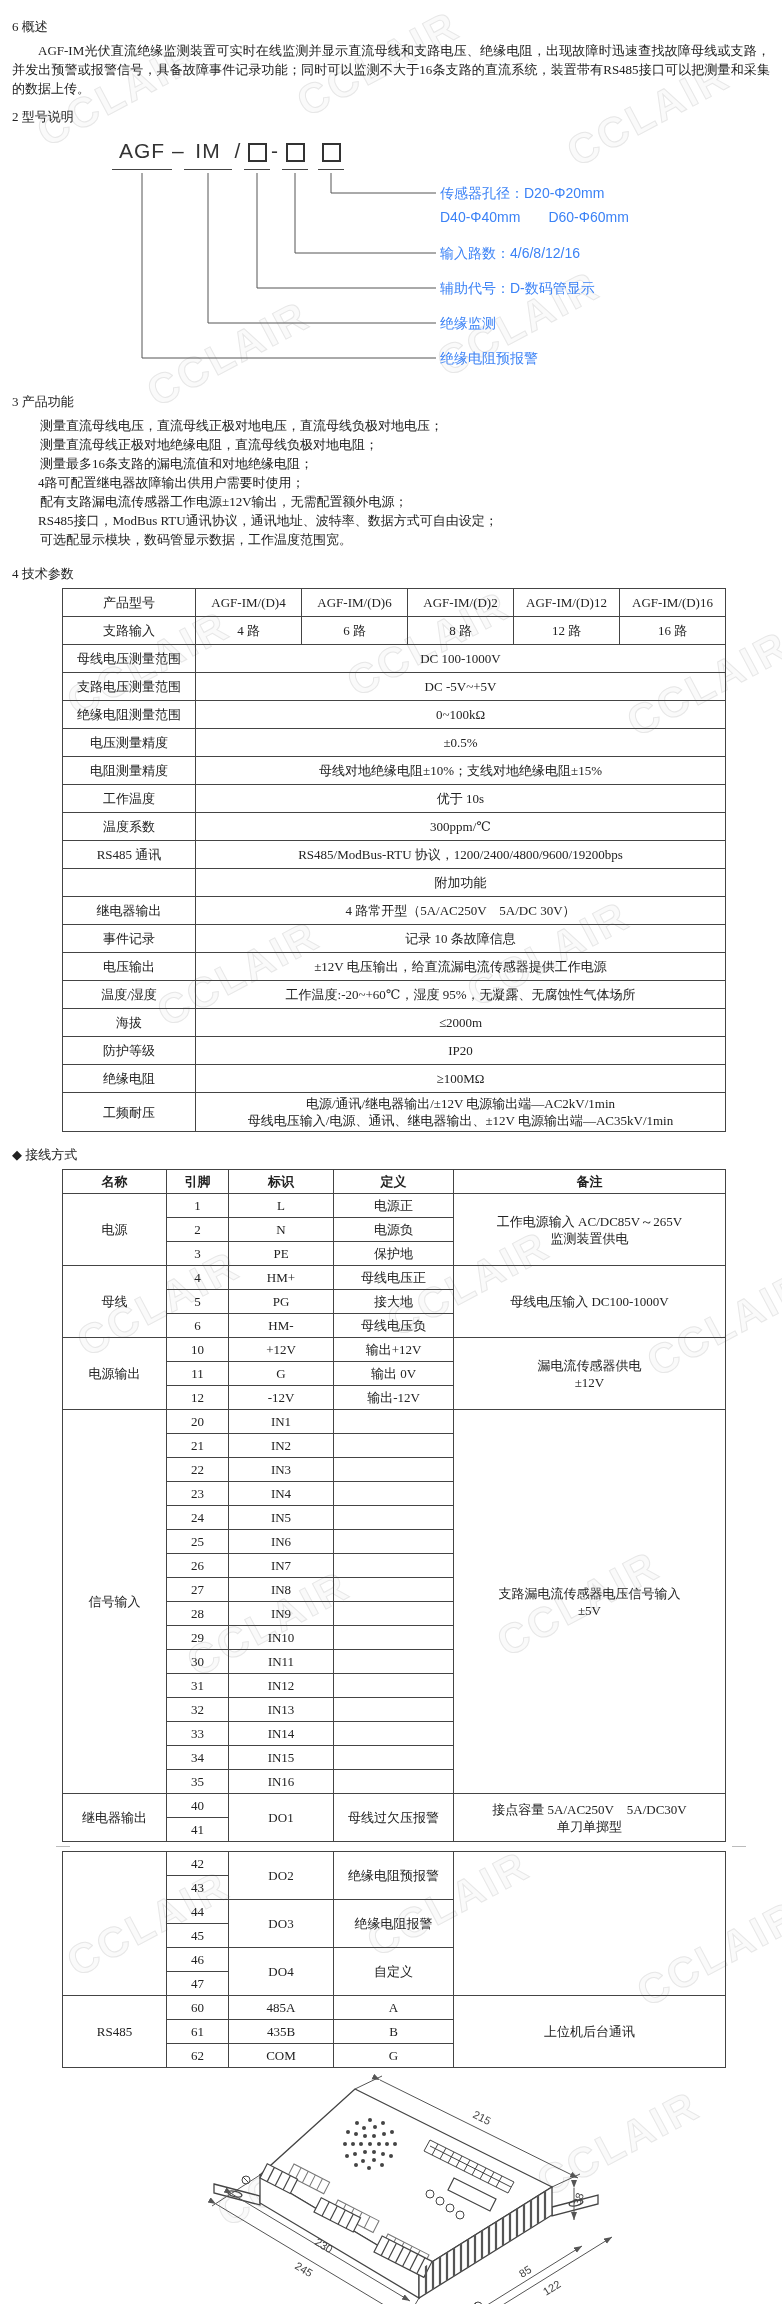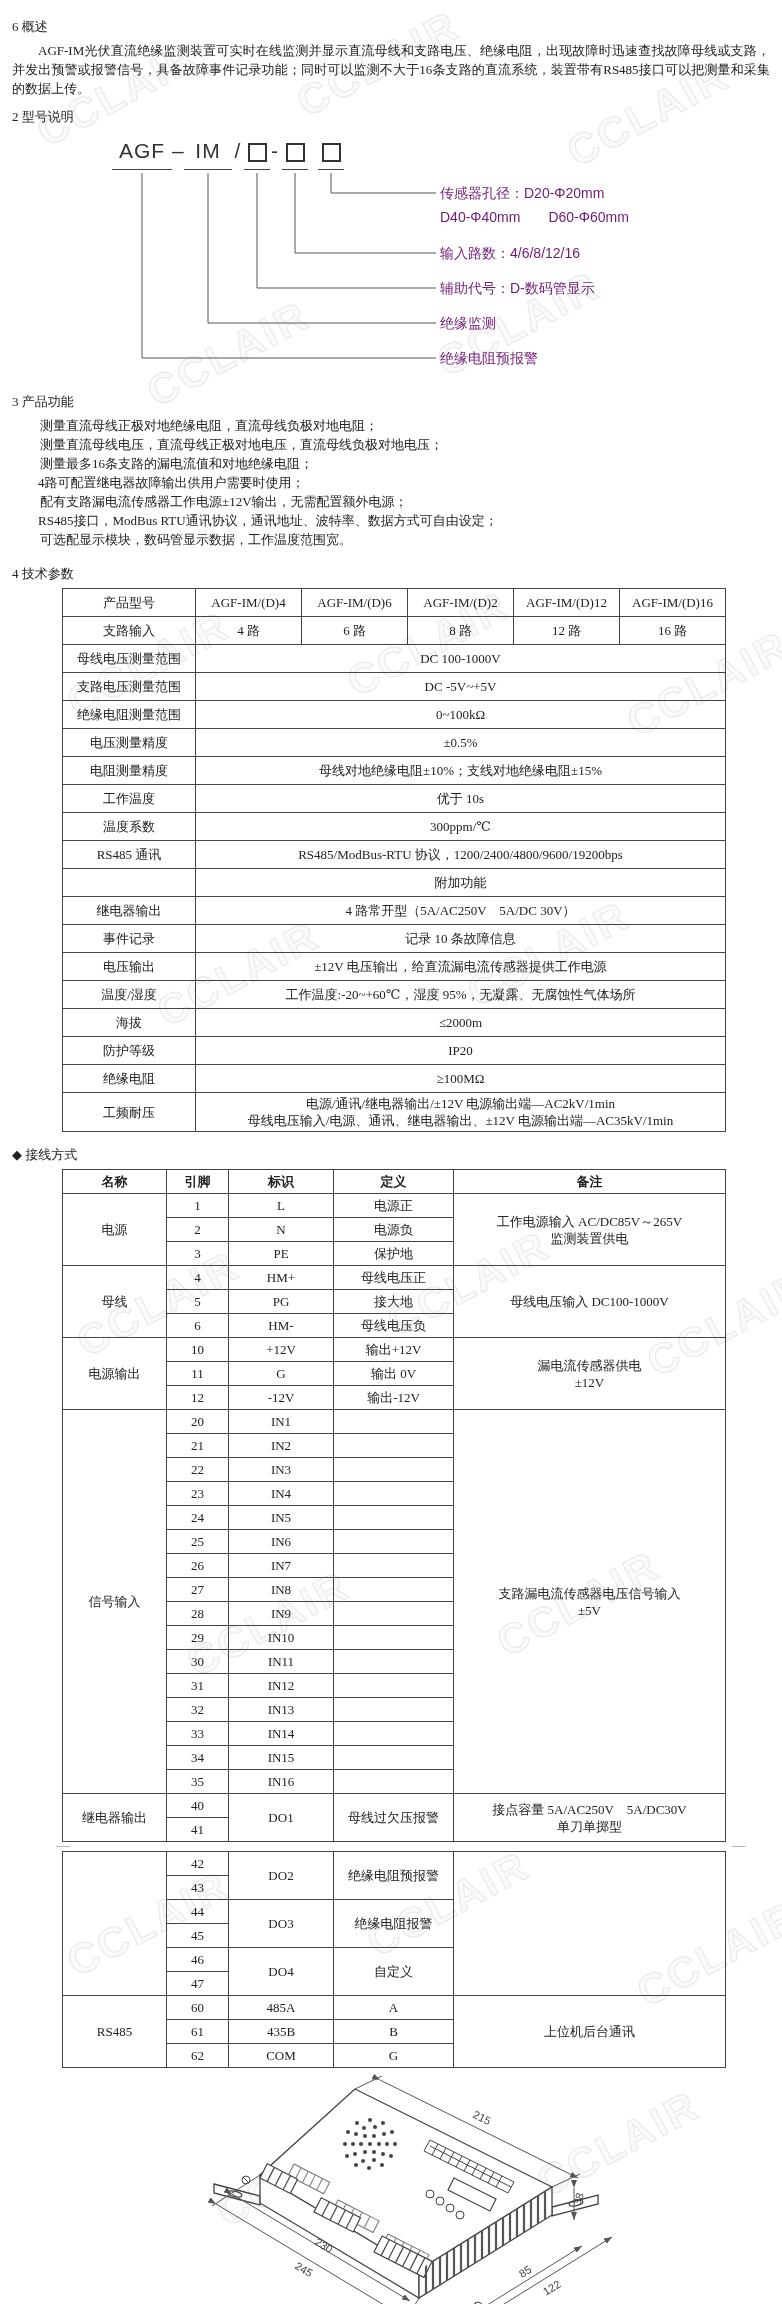--- a/index.html
+++ b/index.html
@@ -27,21 +27,21 @@
   .fpart{
     position:absolute;top:8px;height:30px;text-align:center;
     font-family:"Liberation Sans","DejaVu Sans",sans-serif;
     font-size:21px;color:#333;letter-spacing:1px;
   }
   .fpart.u{border-bottom:1px solid #444;}
   .model-box{display:inline-block;width:15px;height:15px;border:2px solid #333;margin-top:4px;}
   .mlabel{
     position:absolute;left:428px;
     font-family:"Liberation Sans","DejaVu Sans",sans-serif;
-    font-size:14px;color:#701a75;white-space:nowrap;
+    font-size:14px;color:#3b82f6;white-space:nowrap;
   }
 
   
   table.grid{border-collapse:collapse;table-layout:fixed;margin-left:50px;}
   table.grid td{
     border:1px solid #444;padding:2px 5px;text-align:center;
     font-size:13px;line-height:17px;overflow:hidden;
   }
   #tech-table td{height:23px;}
   .wiring td{height:19px;line-height:16px;}
@@ -106,22 +106,22 @@
     <span class="mlabel" style="top:54px">传感器孔径：D20-Φ20mm</span>
     <span class="mlabel" style="top:78px">D40-Φ40mm　　D60-Φ60mm</span>
     <span class="mlabel" style="top:114px">输入路数：4/6/8/12/16</span>
     <span class="mlabel" style="top:149px">辅助代号：D-数码管显示</span>
     <span class="mlabel" style="top:184px">绝缘监测</span>
     <span class="mlabel" style="top:219px">绝缘电阻预报警</span>
   </div>
 
   <div class="sec-h">3 产品功能</div>
   <div>
+    <div class="func-line">测量直流母线电压，直流母线正极对地电压，直流母线负极对地电压；</div>
     <div class="func-line">测量直流母线正极对地绝缘电阻，直流母线负极对地电阻；</div>
-    <div class="func-line">测量直流母线电压，直流母线正极对地电压，直流母线负极对地电压；</div>
     <div class="func-line">测量最多16条支路的漏电流值和对地绝缘电阻；</div>
     <div class="func-line latin">4路可配置继电器故障输出供用户需要时使用；</div>
     <div class="func-line">配有支路漏电流传感器工作电源±12V输出，无需配置额外电源；</div>
     <div class="func-line latin">RS485接口，ModBus RTU通讯协议，通讯地址、波特率、数据方式可自由设定；</div>
     <div class="func-line">可选配显示模块，数码管显示数据，工作温度范围宽。</div>
   </div>
 
   <div class="sec-h" style="margin-top:16px">4 技术参数</div>
   <table class="grid" id="tech-table">
     <colgroup>

